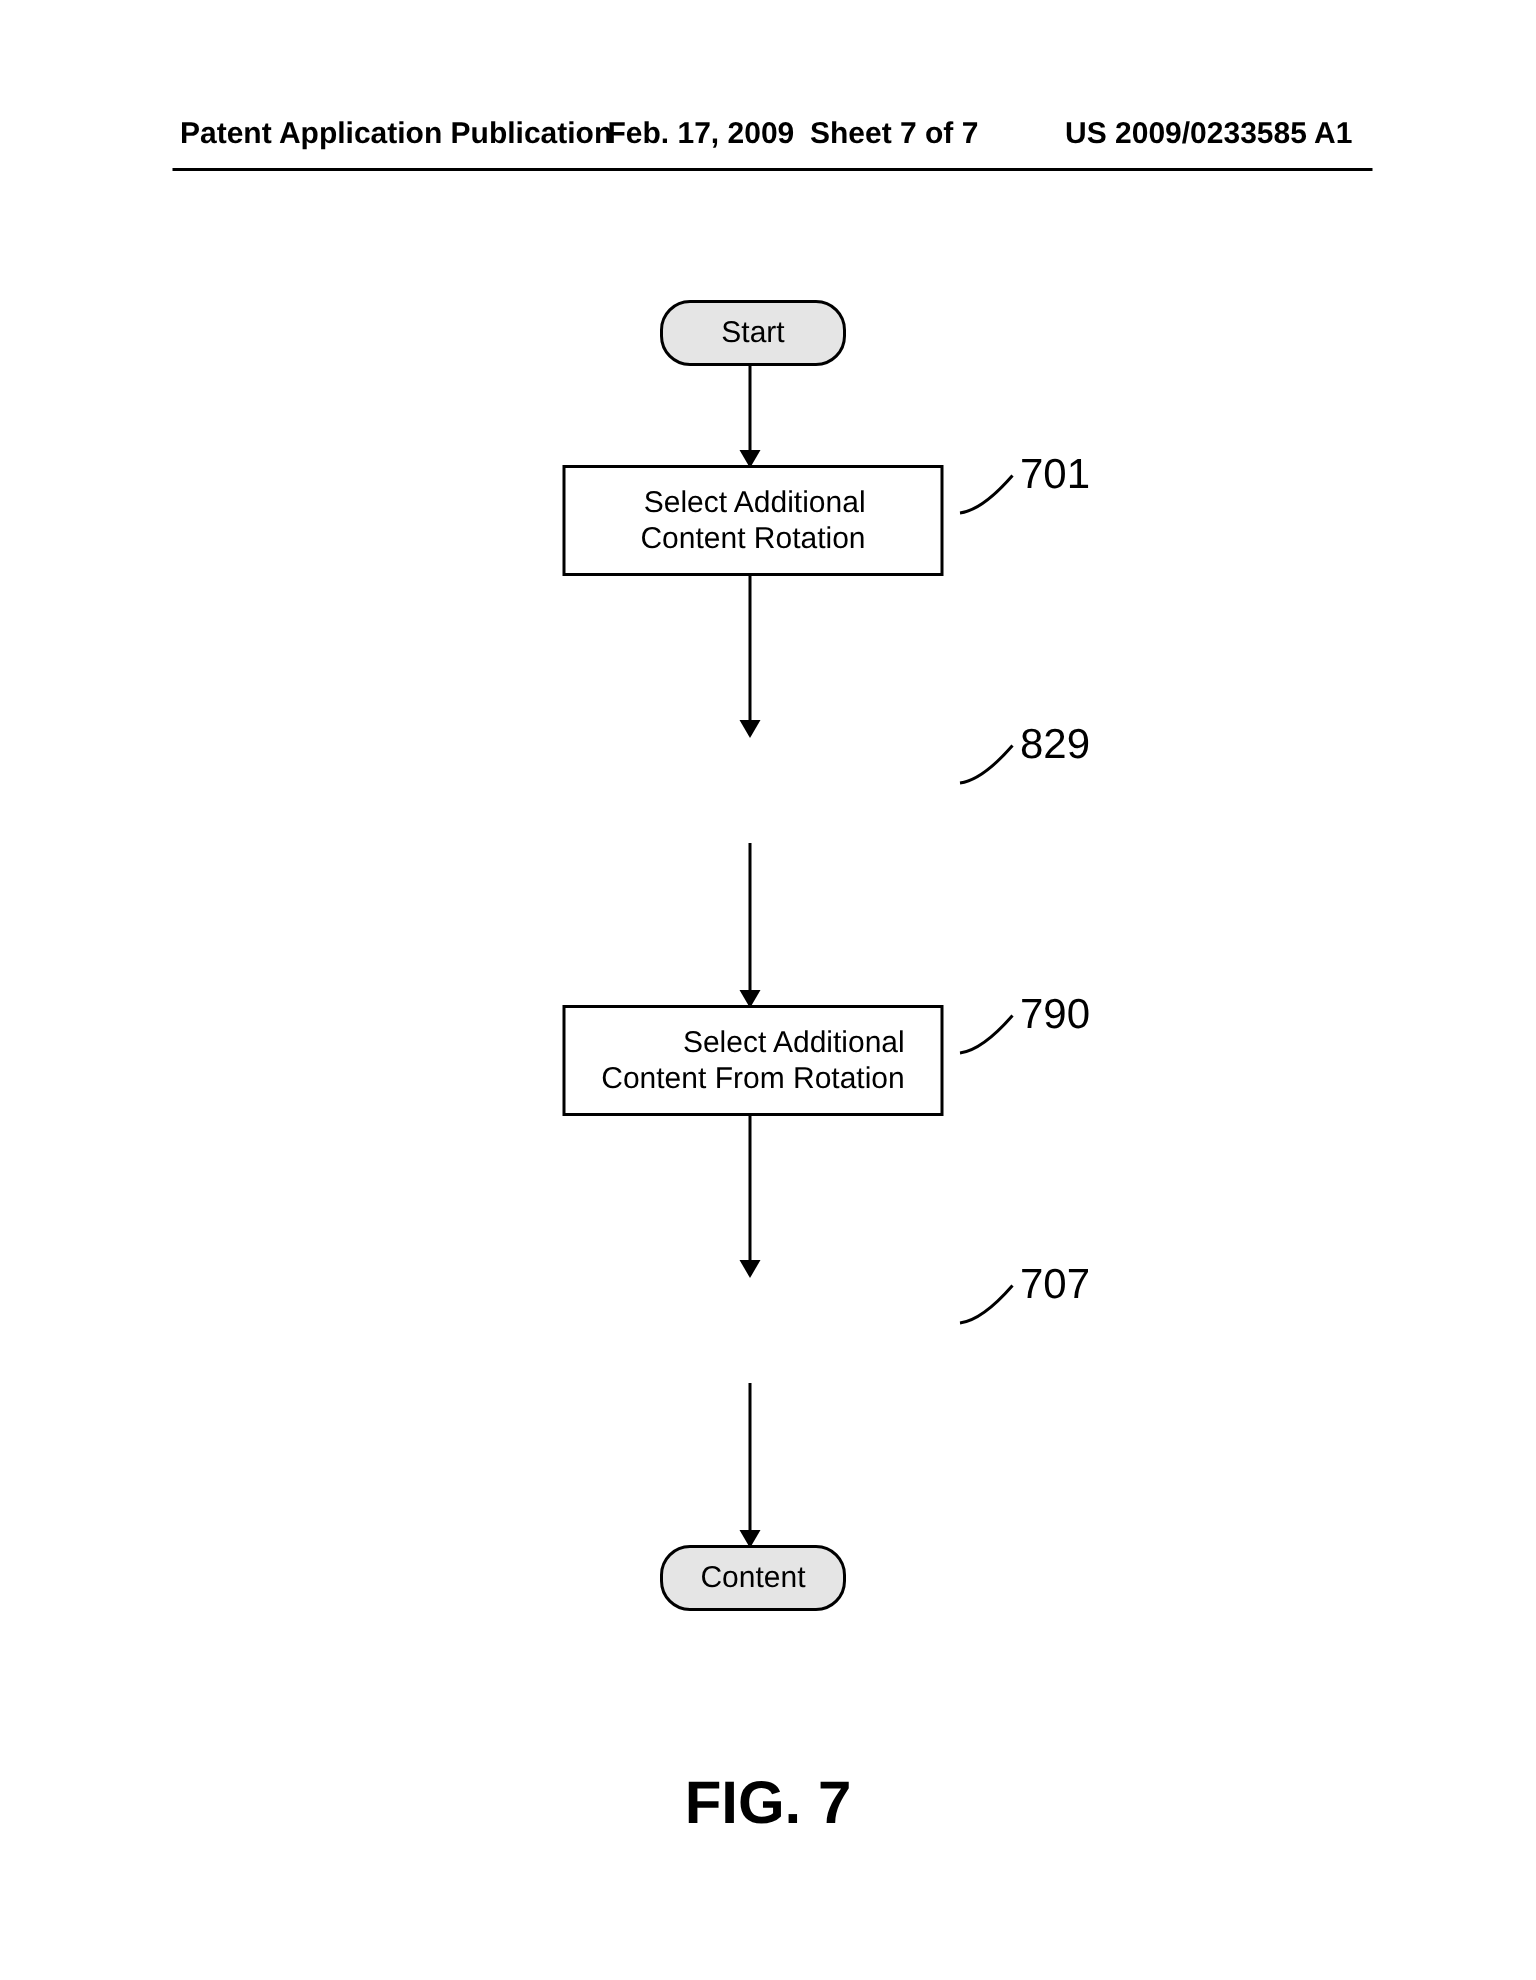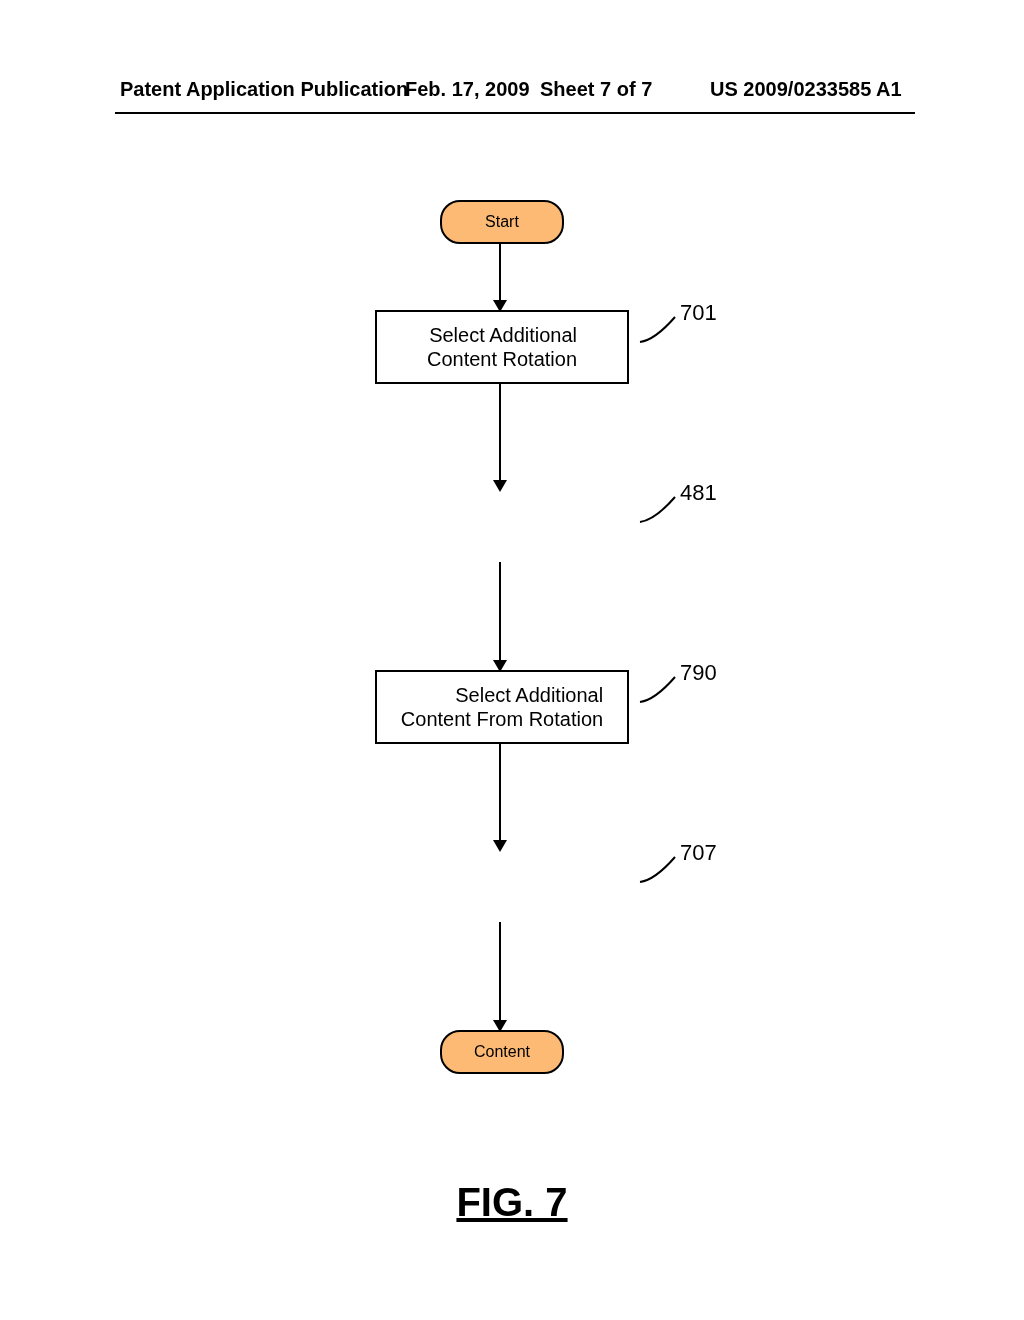--- a/index.html
+++ b/index.html
@@ -39,22 +39,22 @@
   
   .term {
     position: absolute;
     width: 120px;
     height: 40px;
     border: 2px solid #000;
     border-radius: 20px;
     display: flex;
     align-items: center;
     justify-content: center;
-    font-size: 16px;
-    background: #fdba74;
+    font-size: 20px;
+    background: #e5e5e5;
   }
   .proc {
     position: absolute;
     width: 250px;
     height: 70px;
     border: 2px solid #000;
     display: flex;
     align-items: center;
     justify-content: center;
     text-align: right;
@@ -76,21 +76,21 @@
     bottom: -2px;
     width: 0; height: 0;
     border-left: 7px solid transparent;
     border-right: 7px solid transparent;
     border-top: 12px solid #000;
   }
 
   
   .ref {
     position: absolute;
-    font-size: 22px;
+    font-size: 28px;
   }
   .ref svg {
     position: absolute;
     left: -40px; top: 12px;
     overflow: visible;
   }
 
   .fig-caption {
     position: absolute;
     width: 100%;
@@ -123,21 +123,21 @@
     </svg>
     <span>701</span>
   </div>
 
   <div class="arrow" style="left:499px; top:382px; height:108px;"></div>
 
   <div class="ref" style="left:680px; top:480px;">
     <svg width="40" height="30">
       <path d="M0 30 Q15 28 35 5" stroke="#000" stroke-width="2" fill="none"></path>
     </svg>
-    <span>481</span>
+    <span>829</span>
   </div>
 
   <div class="arrow" style="left:499px; top:562px; height:108px;"></div>
 
   <div class="proc" style="left:375px; top:670px;">Select Additional<br>Content From Rotation</div>
   <div class="ref" style="left:680px; top:660px;">
     <svg width="40" height="30">
       <path d="M0 30 Q15 28 35 5" stroke="#000" stroke-width="2" fill="none"></path>
     </svg>
     <span>790</span>
@@ -149,15 +149,15 @@
     <svg width="40" height="30">
       <path d="M0 30 Q15 28 35 5" stroke="#000" stroke-width="2" fill="none"></path>
     </svg>
     <span>707</span>
   </div>
 
   <div class="arrow" style="left:499px; top:922px; height:108px;"></div>
 
   <div class="term" style="left:440px; top:1030px;">Content</div>
 
-  <div class="fig-caption" style="top:1180px;text-decoration:underline;">FIG. 7</div>
+  <div class="fig-caption" style="top:1180px;">FIG. 7</div>
 
 </div>
 
 </body></html>

